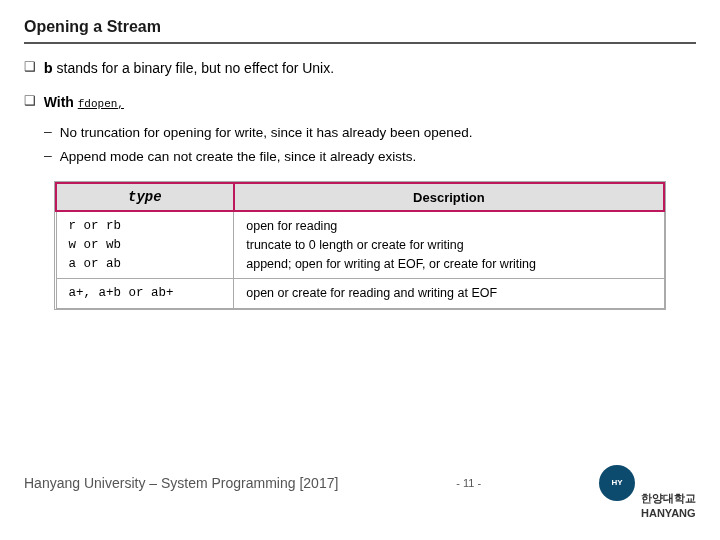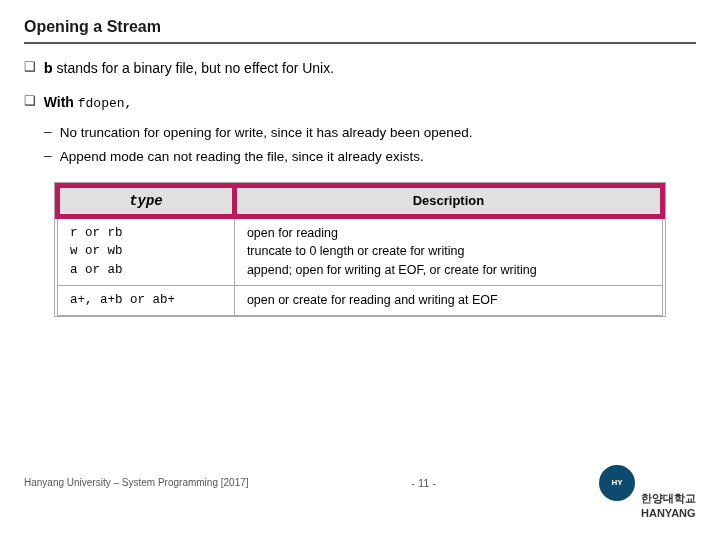--- a/index.html
+++ b/index.html
@@ -54,21 +54,22 @@
       font-weight: bold;
       font-family: 'Courier New', monospace;
       font-size: 15px;
     }
     .bold-with {
       font-weight: bold;
       font-size: 14px;
     }
     .code-inline {
       font-family: 'Courier New', monospace;
-      font-size: 13px;
+      font-size: 11px;
+      text-decoration: underline;
     }
     .sub-bullet {
       margin-left: 20px;
       margin-bottom: 6px;
     }
     .sub-bullet-row {
       display: flex;
       align-items: flex-start;
       margin-bottom: 4px;
     }
@@ -89,21 +90,21 @@
     table {
       width: 100%;
       border-collapse: collapse;
       font-size: 13px;
     }
     table thead tr {
       background: #e0e0e0;
     }
     table thead th {
       padding: 5px 12px;
-      border: 5px solid #be185d;
+      border: 2px solid #be185d;
       font-weight: bold;
       text-align: center;
     }
     table thead th.type-col {
       font-style: italic;
       font-family: 'Courier New', monospace;
       font-size: 14px;
       font-weight: bold;
     }
     table tbody tr {
@@ -126,21 +127,21 @@
       position: absolute;
       bottom: 8px;
       left: 0;
       right: 0;
       display: flex;
       justify-content: space-between;
       align-items: center;
       padding: 0 24px;
     }
     .footer-left {
-      font-size: 10px;
+      font-size: 14px;
       color: #555;
     }
     .footer-center {
       font-size: 11px;
       color: #555;
     }
     .footer-logo {
       display: flex;
       align-items: center;
     }
@@ -196,21 +197,21 @@
         <span class="code-inline">fdopen,</span>
       </span>
     </div>
     <div class="sub-bullet">
       <div class="sub-bullet-row">
         <span class="sub-dash">–</span>
         <span class="sub-text">No truncation for opening for write, since it has already been opened.</span>
       </div>
       <div class="sub-bullet-row">
         <span class="sub-dash">–</span>
-        <span class="sub-text">Append mode can not reading the file, since it already exists.</span>
+        <span class="sub-text">Append mode can not create the file, since it already exists.</span>
       </div>
     </div>
   </div>
 
   <div class="table-wrapper">
     <table>
       <thead>
         <tr>
           <th class="type-col">type</th>
           <th>Description</th>

